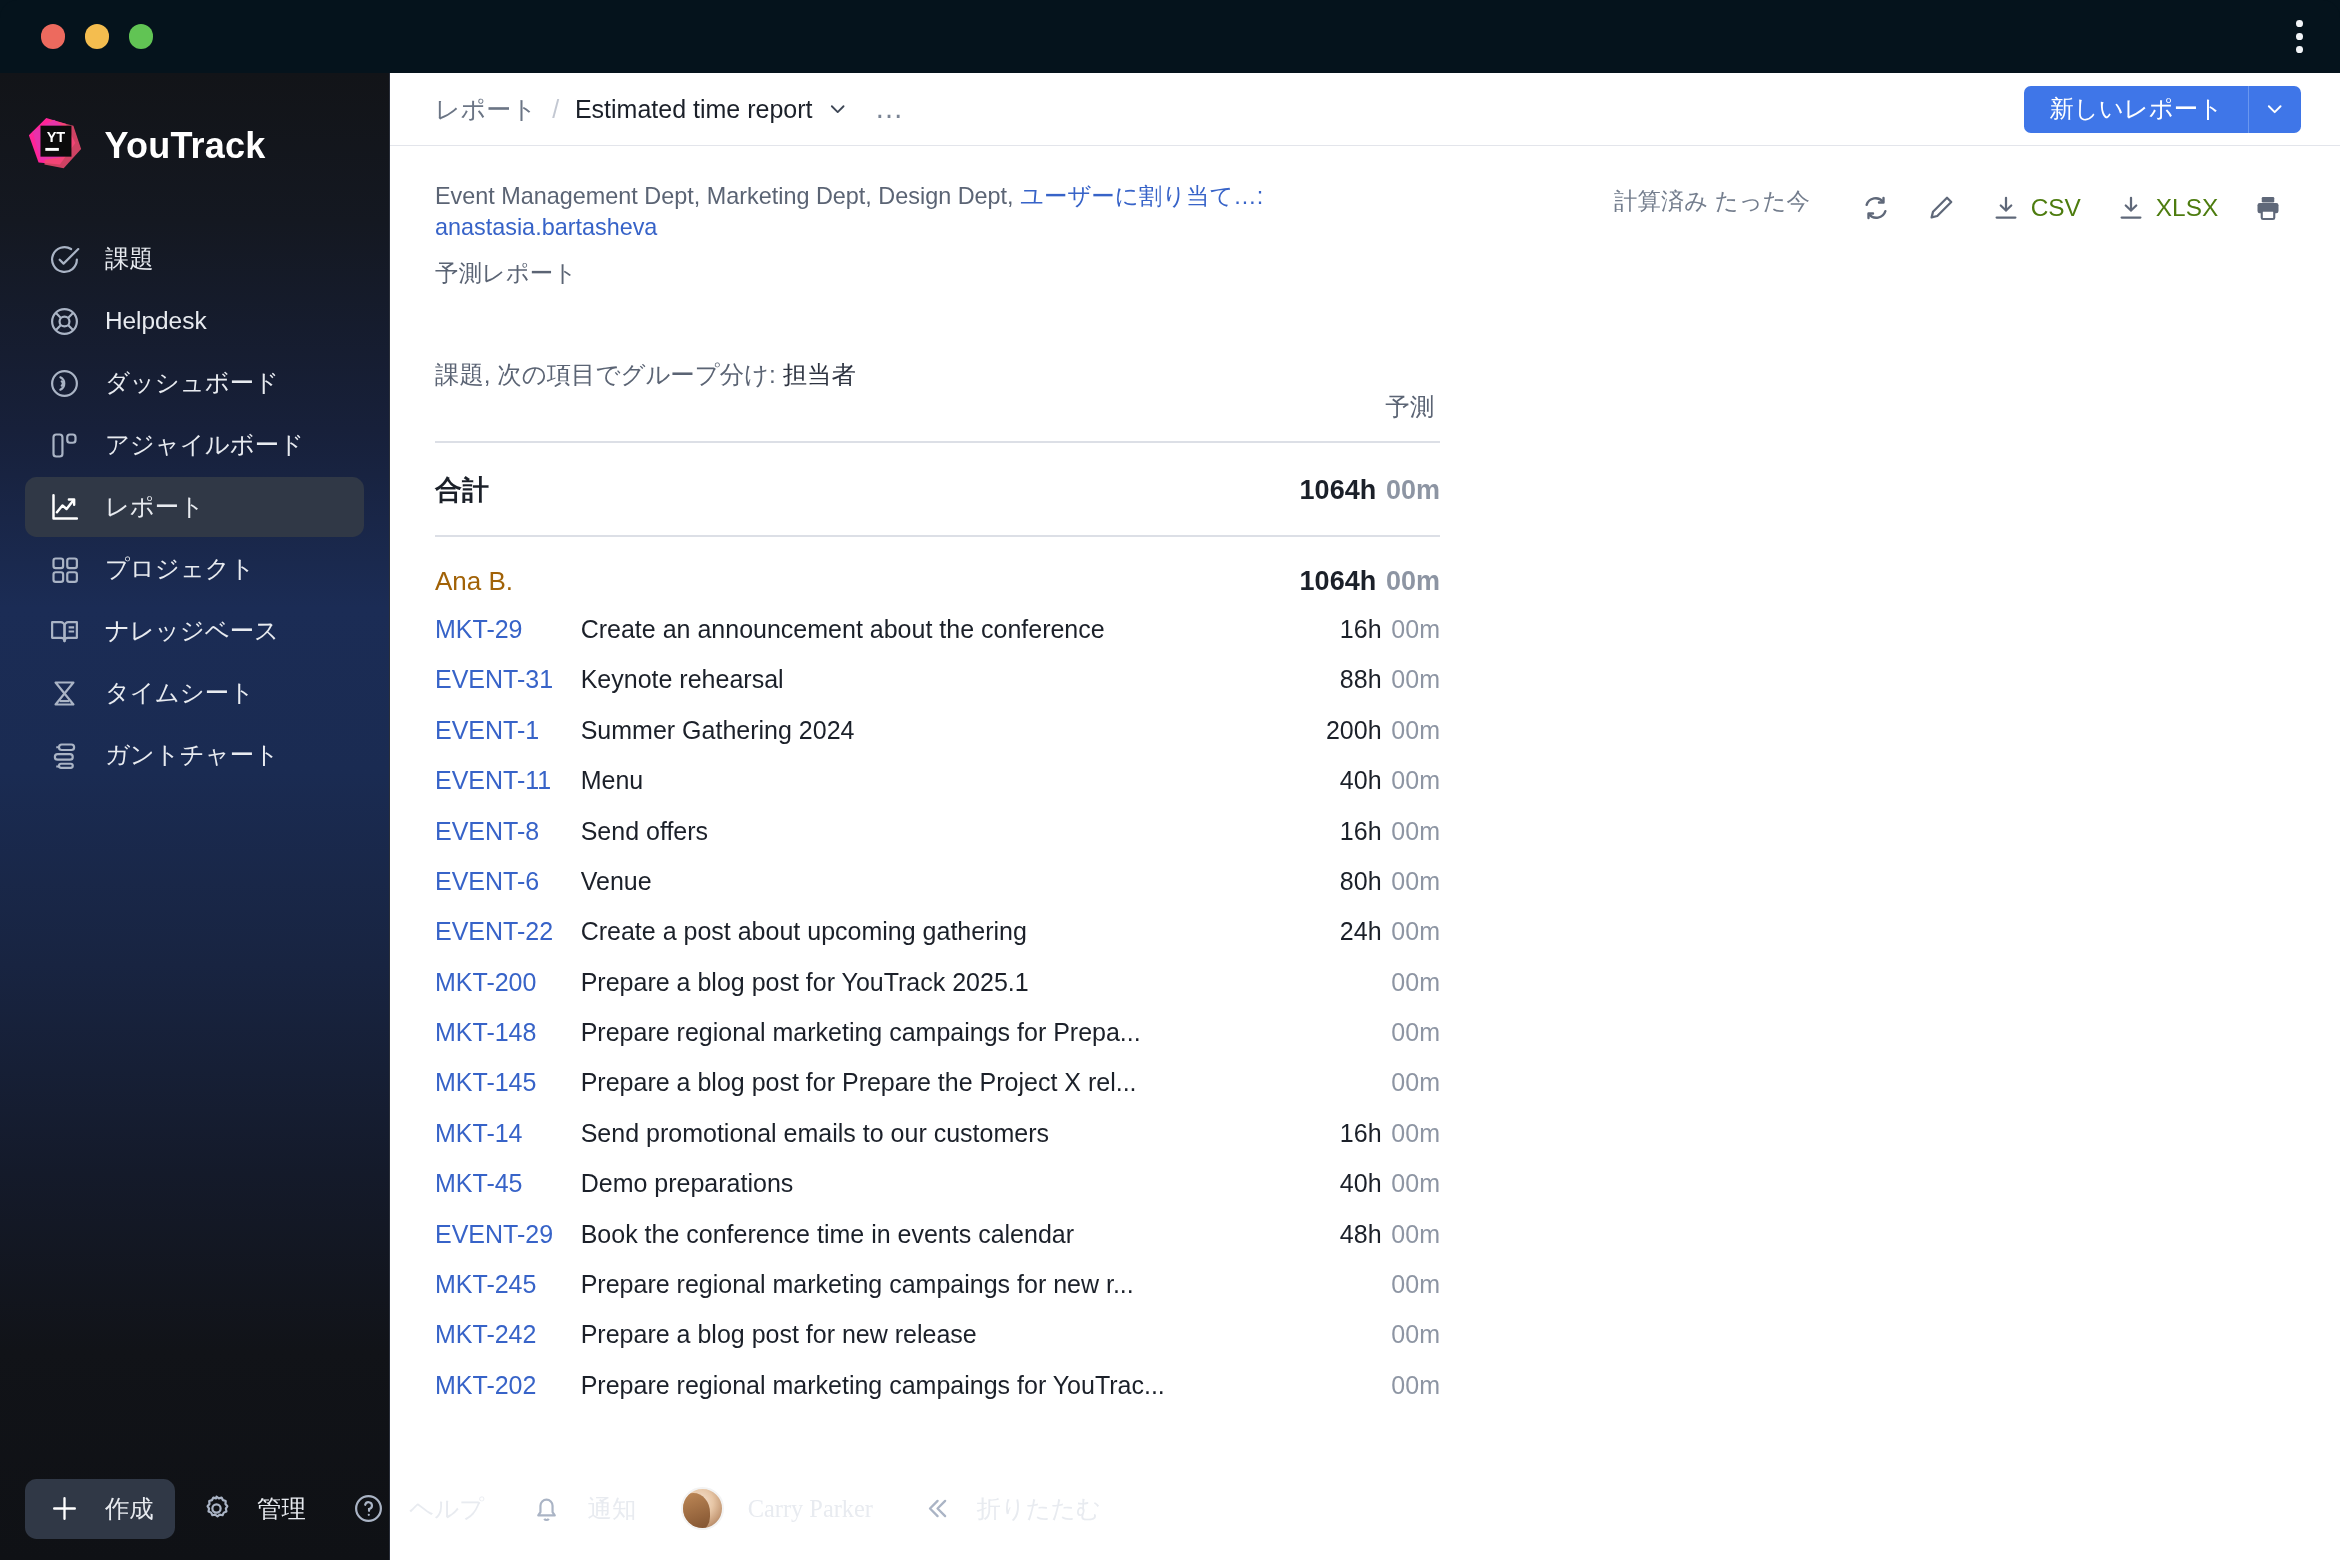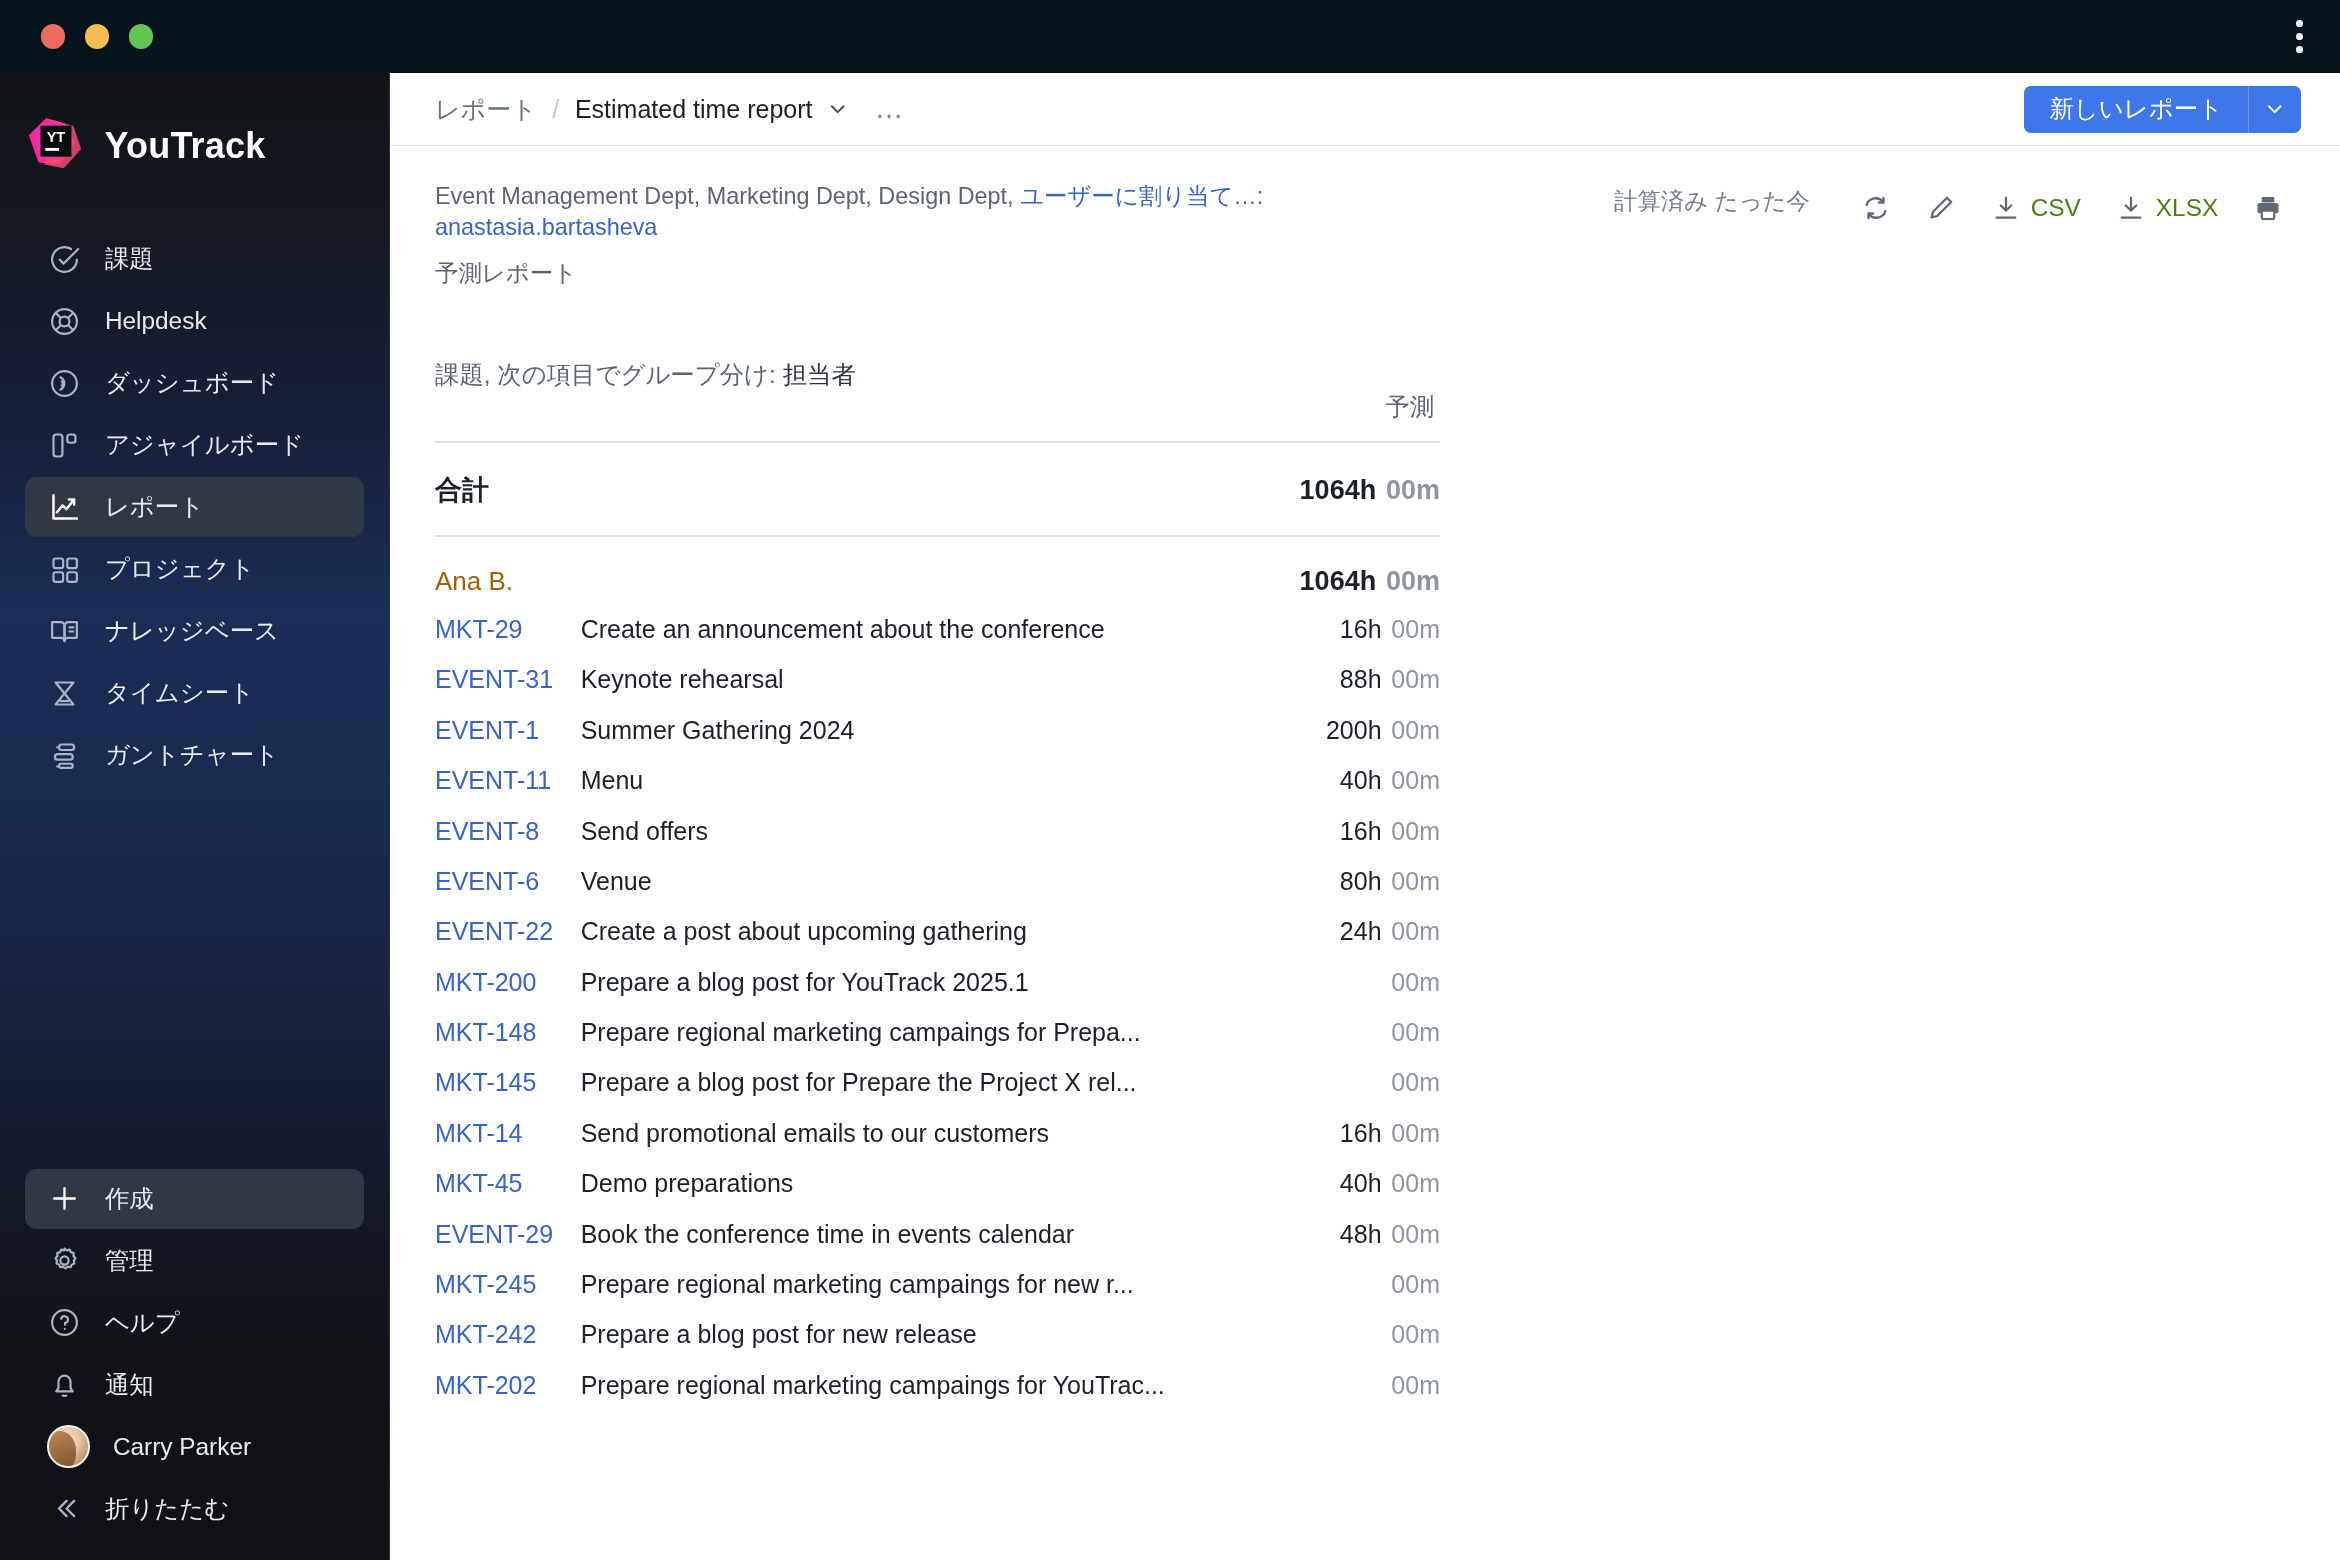--- a/index.html
+++ b/index.html
@@ -59,21 +59,21 @@
     display: flex; align-items: center; gap: 23.4px;
     height: 60px; padding: 0 21.5px; border-radius: 11.7px;
     color: #e8ebf0; font-size: 24.4px; cursor: pointer;
     white-space: nowrap;
   }
   .nav-item .ico { width: 35px; height: 35px; flex: 0 0 35px; display: flex; align-items: center; justify-content: center; }
   .nav-item .ico svg { width: 33px; height: 33px; display: block; }
   .nav-item.active { background: #303846; }
   .nav-item.active .ico svg { stroke: #ffffff; }
 
-  .nav-bottom { margin-top: auto; padding: 0 25px 21.5px; display: flex; flex-direction: column; gap: 2px; }
+  .nav-bottom { margin-top: auto; padding: 0 25px 21.5px; display: flex; flex-direction: row; gap: 2px; font-family: Liberation Serif, serif; }
   .avatar {
     width: 43px; height: 43px; border-radius: 50%; flex: 0 0 43px;
     background: radial-gradient(circle at 42% 34%, #f6e3d2 0%, #e7c6a6 40%, #c59a76 70%, #8a6246 100%);
     border: 2px solid #f3f3f3; overflow: hidden; position: relative;
   }
   .avatar::after {
     content: ""; position: absolute; left: -5.9px; top: 3.9px;
     width: 33px; height: 39px; border-radius: 50% 50% 40% 40%;
     background: linear-gradient(160deg, #c08a58, #7d4f2d);
   }

